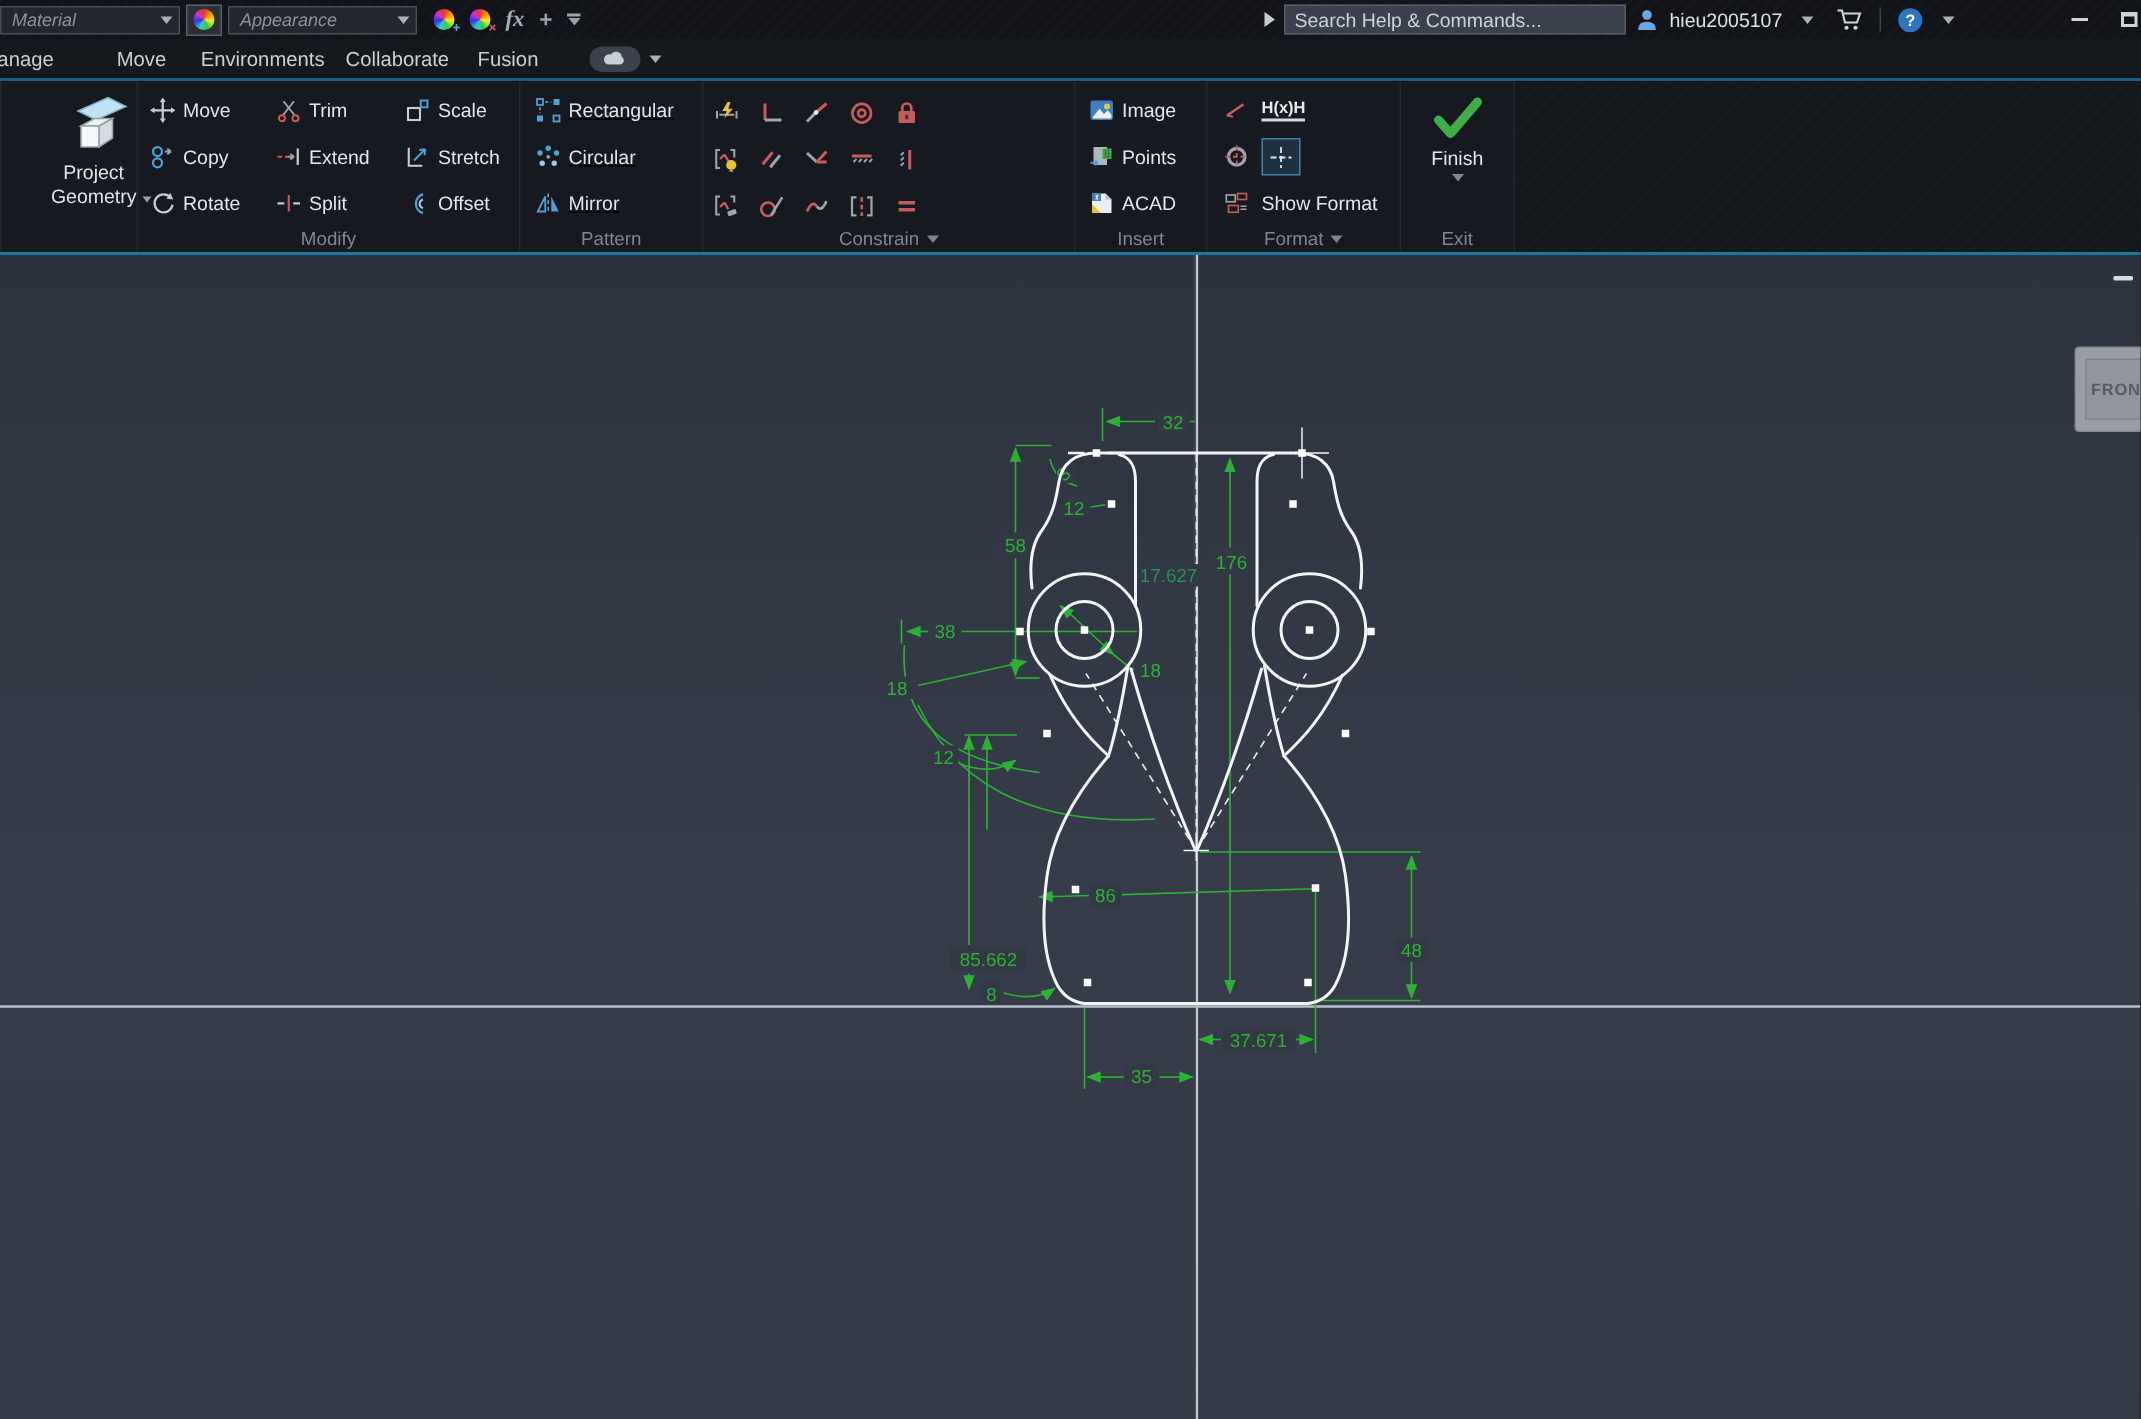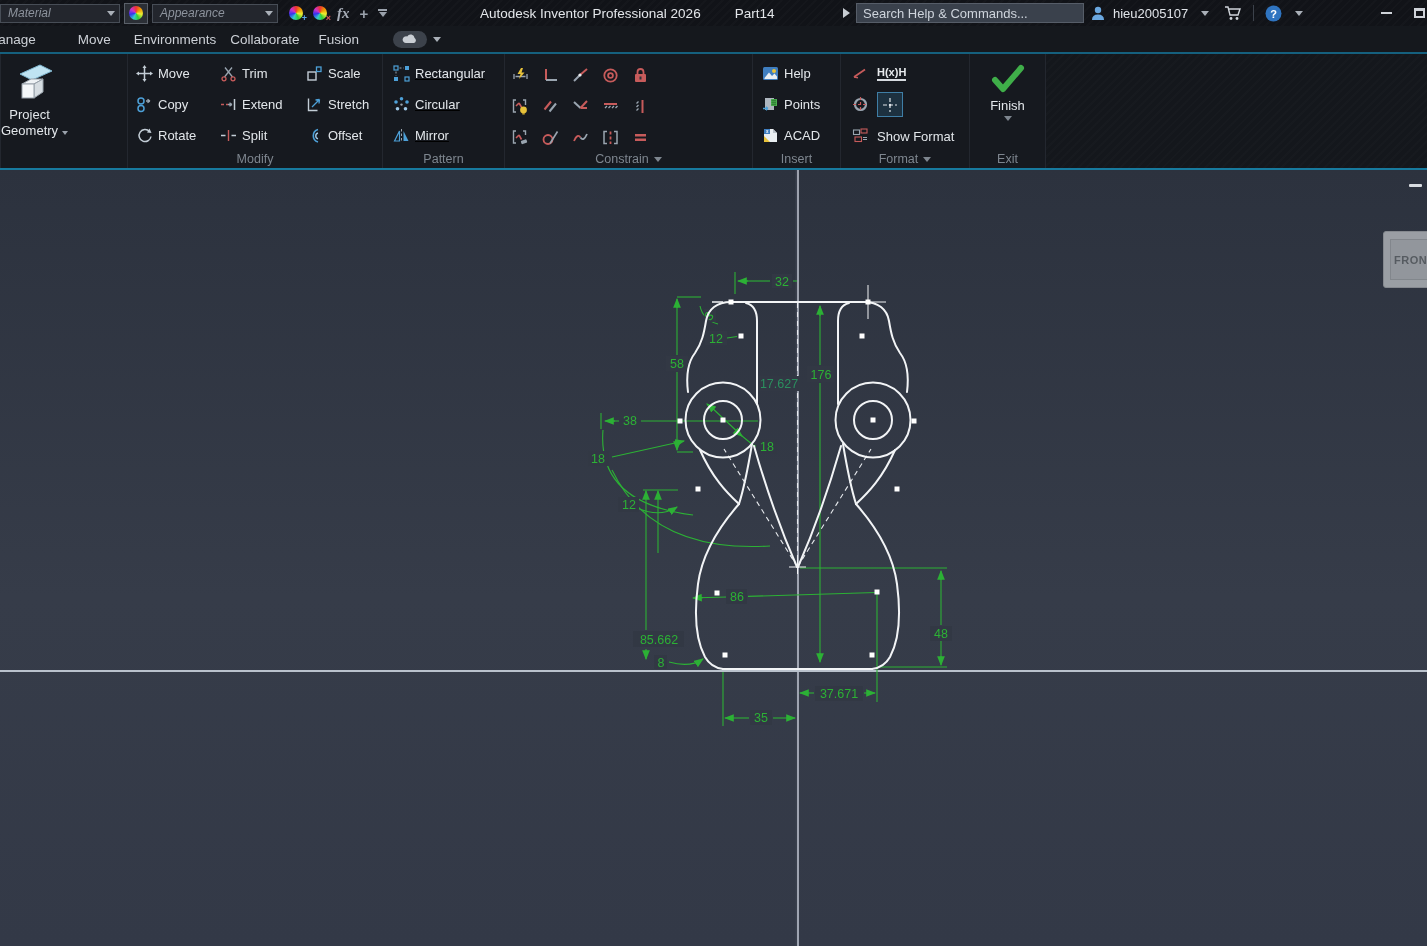--- a/index.html
+++ b/index.html
@@ -51,21 +51,21 @@
   .panel { position:relative; height:100%; border-right:1px solid #23272f; padding-top:4px; }
   .panel-label { position:absolute; bottom:2px; left:0; width:100%; text-align:center;
     color:#7e868f; font-size:12.5px; display:flex; align-items:center; justify-content:center; gap:5px; }
   .plabel-tri { width:0; height:0; border-left:4px solid transparent; border-right:4px solid transparent;
     border-top:5px solid #7e868f; }
   .rbtn { display:flex; align-items:center; gap:5px; padding:0 2px; height:31px; cursor:default; }
   .rlbl { color:#e2e6ea; font-size:13px; white-space:nowrap; }
   .ic { width:17px; height:17px; flex:none; }
   .bigbtn { display:flex; flex-direction:column; align-items:center; justify-content:flex-start; }
 
-  .pg-panel { width:128px; display:flex; flex-direction:column; align-items:flex-start; }
+  .pg-panel { width:92px; display:flex; flex-direction:column; align-items:flex-end; }
   .pg-label { color:#e2e6ea; font-size:13px; text-align:center; line-height:16px; margin-top:3px; position:relative; }
   .pg-tri { position:absolute; right:-10px; top:8px; width:0; height:0; border-left:3.5px solid transparent;
     border-right:3.5px solid transparent; border-top:4px solid #9aa1ab; }
 
   .modify-panel { width:255px; }
   .grid3 { display:grid; grid-auto-flow:column; grid-template-rows:repeat(3,31px);
     grid-template-columns:84px 86px 82px; padding-left:6px; }
   .pattern-panel { width:122px;text-decoration:underline; }
   .grid1 { display:grid; grid-template-rows:repeat(3,31px); padding-left:8px; }
 
@@ -132,24 +132,20 @@
   <div class="tb-icon">
     <span class="plus">+</span>
   </div>
   <div class="tb-icon">
     <span style="display:flex; flex-direction:column; align-items:center; gap:1px;">
       <span style="width:9px; height:1.5px; background:#9aa1ab;"></span>
       <span class="tri-down" style="margin-left:0; border-top-color:#9aa1ab;"></span>
     </span>
   </div>
 
-  <div class="title-center">
-    <span class="app-title">Autodesk Inventor Professional 2026</span>
-    <span class="doc-name">Part14</span>
-  </div>
 
   <div class="searchwrap">
     <span class="nav-arrow"></span>
     <input class="search" readonly="" placeholder="Search Help &amp; Commands..." style="">
   </div>
 
   <div class="userwrap">
     <svg width="16" height="16" viewBox="0 0 16 16">
       <circle cx="8" cy="5" r="3.2" fill="#6aa7e0"></circle>
       <path d="M2 15 Q2 9.5 8 9.5 Q14 9.5 14 15 Z" fill="#6aa7e0"></path>
@@ -426,21 +422,21 @@
   </div>
 
   <div class="panel insert-panel">
     <div class="grid1" style="padding-left:7px;">
       <div class="rbtn">
         <svg class="ic" viewBox="0 0 17 17">
           <rect x="1" y="2" width="15" height="13" rx="1.5" fill="#3f7ec0"></rect>
           <circle cx="12" cy="6" r="2" fill="#e8c23a"></circle>
           <path d="M2.5 13 L7 7.5 L10 11 L12.5 8.5 L15 11.5 V14 H2.5 Z" fill="#e9eef2"></path>
         </svg>
-          <span class="rlbl">Help</span>
+          <span class="rlbl">Image</span>
       </div>
       <div class="rbtn">
         <svg class="ic" viewBox="0 0 17 17">
           <rect x="3" y="2" width="9" height="12" fill="#aeb6bf"></rect>
           <rect x="9" y="3" width="6" height="7" fill="#4caf50"></rect>
           <path d="M9.5 4.5 h4.5 M9.5 6.5 h4.5 M9.5 8.5 h4.5 M11 3.5 v6 M13 3.5 v6" stroke="#2e7d32" stroke-width="0.8"></path>
           <path d="M1 12.5 h5 M6 12.5 l-2-1.6 M6 12.5 l-2 1.6" stroke="#4da0d8" stroke-width="1.4" fill="none"></path>
         </svg>
           <span class="rlbl">Points</span>
       </div>

